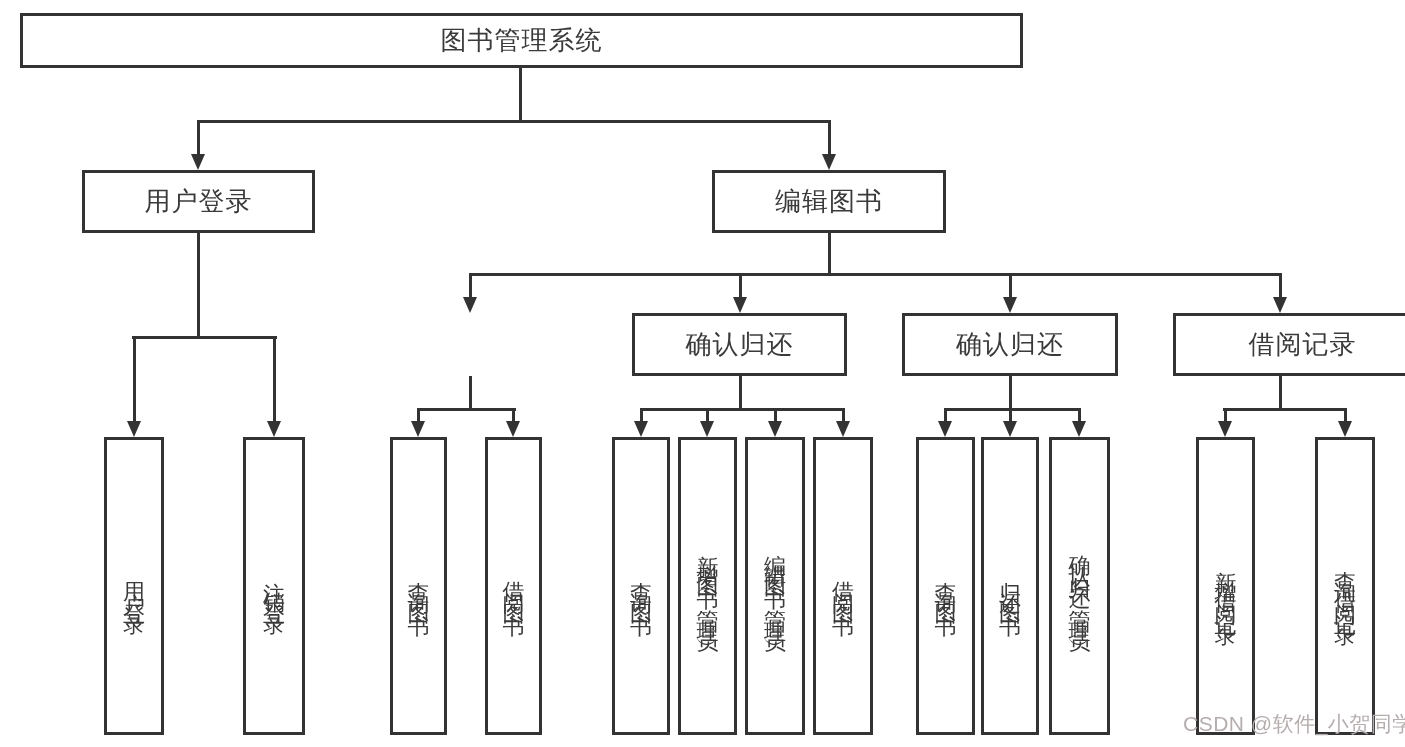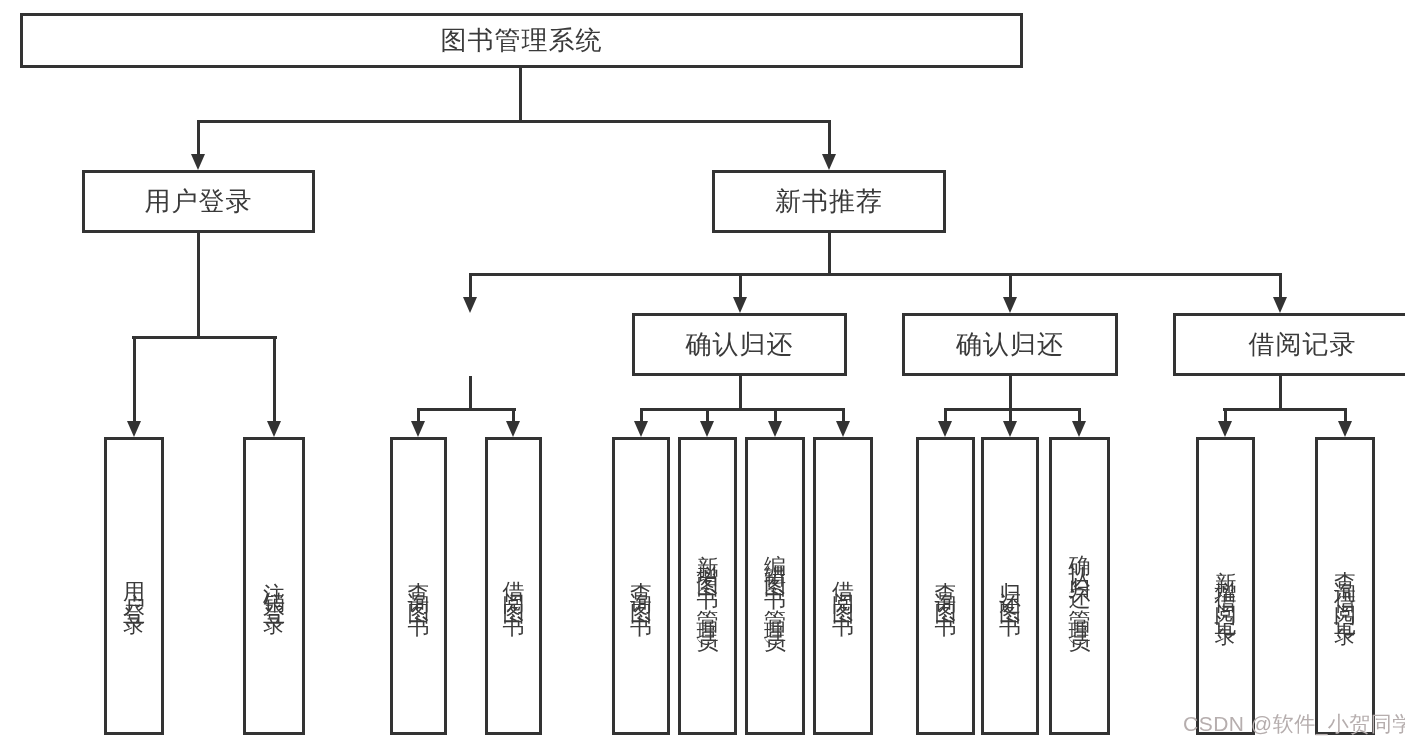--- a/index.html
+++ b/index.html
@@ -36,21 +36,21 @@
   <div class="node h-node" style="left:20px;top:13px;width:1003px;height:55px">图书管理系统</div>
 
   <div class="vline" style="left:519px;top:68px;width:3px;height:54px"></div>
   <div class="hline" style="left:197px;top:120px;width:634px;height:3px"></div>
   <div class="vline" style="left:197px;top:120px;width:3px;height:36px"></div>
   <div class="ah" style="left:191px;top:154px"></div>
   <div class="vline" style="left:828px;top:120px;width:3px;height:36px"></div>
   <div class="ah" style="left:822px;top:154px"></div>
 
   <div class="node h-node" style="left:82px;top:170px;width:233px;height:63px">用户登录</div>
-  <div class="node h-node" style="left:712px;top:170px;width:234px;height:63px">新书推荐</div>
+  <div class="node h-node" style="left:712px;top:170px;width:234px;height:63px">编辑图书</div>
 
   <div class="vline" style="left:197px;top:233px;width:3px;height:105px"></div>
   <div class="hline" style="left:132px;top:336px;width:145px;height:3px"></div>
   <div class="vline" style="left:133px;top:336px;width:3px;height:87px"></div>
   <div class="ah" style="left:127px;top:421px"></div>
   <div class="vline" style="left:273px;top:336px;width:3px;height:87px"></div>
   <div class="ah" style="left:267px;top:421px"></div>
 
   <div class="vline" style="left:828px;top:233px;width:3px;height:43px"></div>
   <div class="hline" style="left:469px;top:273px;width:813px;height:3px"></div>

